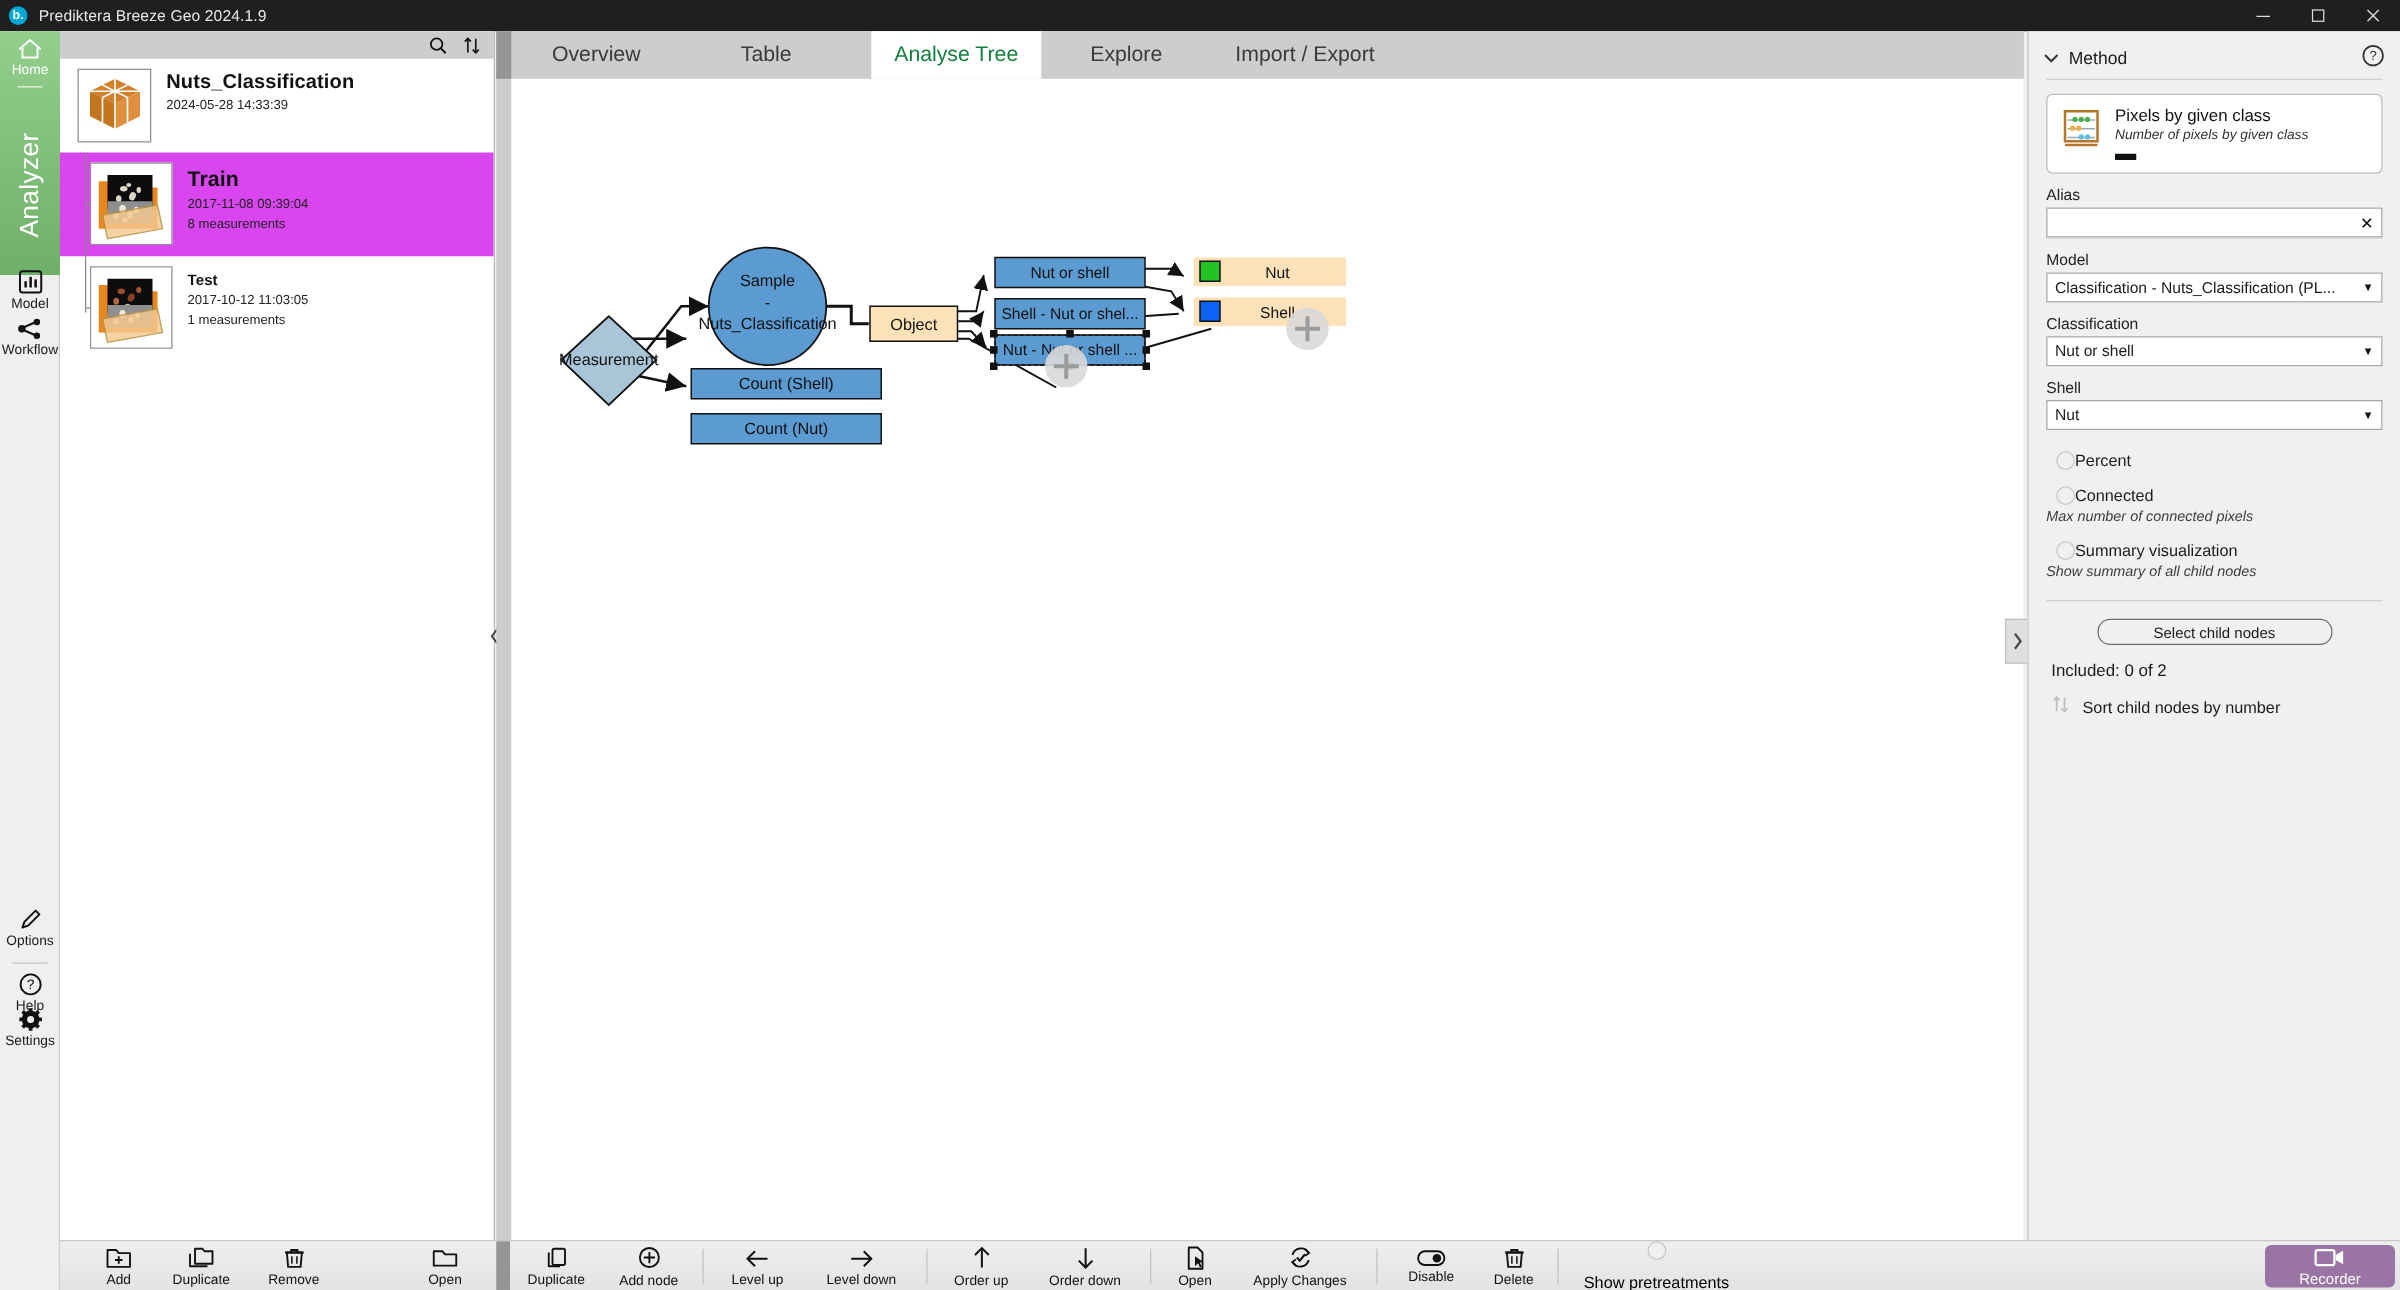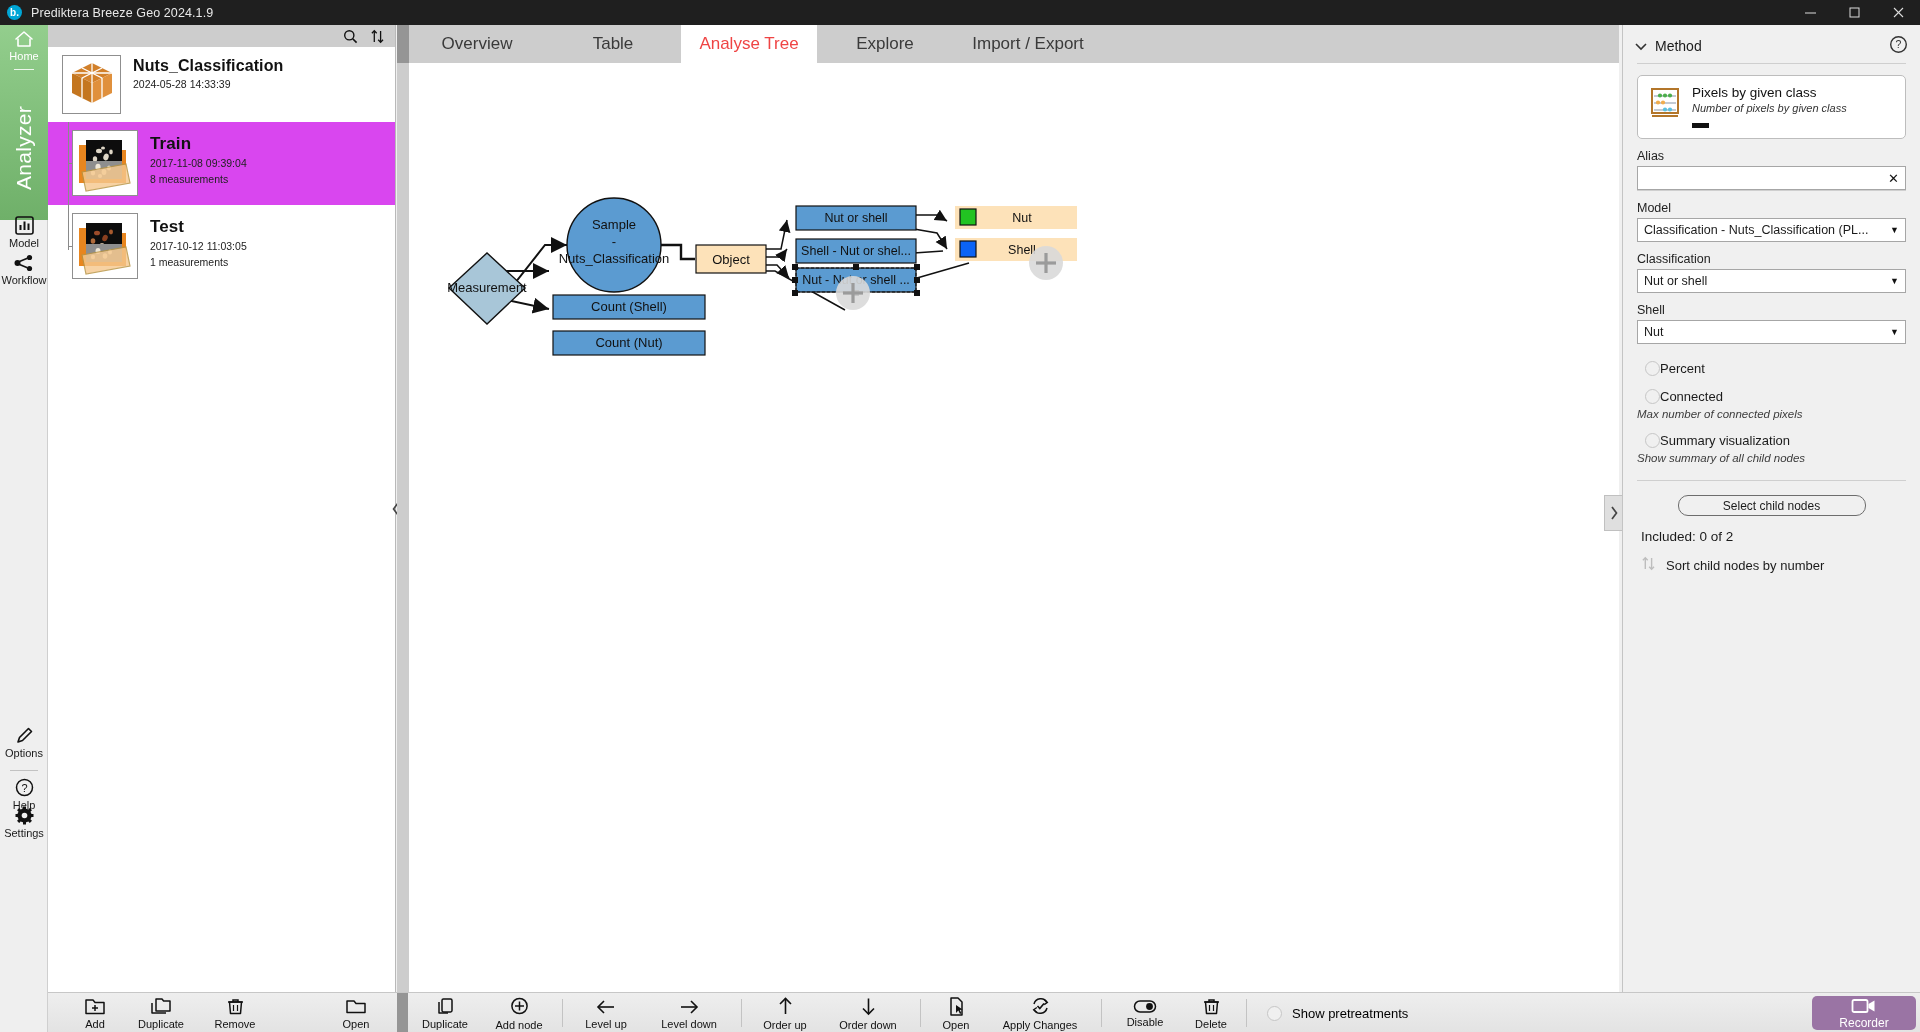--- a/index.html
+++ b/index.html
@@ -112,21 +112,21 @@
   .main {
     position: absolute; left: 397px; top: 25px; width: 1222px; height: 967px;
     background: #cdcdcd;
   }
   .tabbar { height: 38px; display: flex; align-items: stretch; background: #cdcdcd; }
   .tabbar .gripper { width: 12px; background: #959595; }
   .tab {
     width: 136px; display: flex; align-items: center; justify-content: center;
     font-size: 17px; color: #3a3a3a; cursor: pointer; user-select: none;
   }
-  .tab.active { background: #fff; color: #ef4444; }
+  .tab.active { background: #fff; color: #15803d; margin-left: 16px; }
   .canvas {
     position: absolute; left: 12px; top: 38px; width: 1210px; height: 929px; background: #fff;
     overflow: hidden;
   }
   .canvas svg { display: block; }
 
   
   .right-handle {
     position: absolute; left: 1604px; top: 495px; width: 18px; height: 36px;
     background: #dfdfdf; border: 1px solid #c0c0c0; border-right: none;
@@ -194,21 +194,21 @@
   .bb-gripper { position: absolute; left: 349px; top: 0; width: 11px; height: 40px; background: #959595; }
   .bb-mid { position: absolute; left: 360px; top: 0; height: 40px; display: flex; align-items: center; }
   .tool {
     width: 58px; height: 40px; display: flex; flex-direction: column; align-items: center;
     justify-content: center; cursor: pointer; color: #111;
   }
   .tool .tl { font-size: 11px; margin-top: 2px; white-space: nowrap; }
   .tool.wide { width: 74px; }
   .tool.wider { width: 92px; }
   .vdiv { width: 1px; height: 28px; background: #c3c3c3; margin: 0 6px; }
-  .showpre { display: flex; align-items: center; gap: 10px; margin-left: 14px; cursor: pointer; }
+  .showpre { display: flex; align-items: center; gap: 10px; margin-left: 14px; cursor: pointer; flex-direction: column; }
   .showpre .lbl { font-size: 13px; }
   .recorder {
     position: absolute; right: 4px; top: 3px; width: 104px; height: 34px; border-radius: 5px;
     background: #9a74a4; color: #fff; display: flex; flex-direction: column;
     align-items: center; justify-content: center; cursor: pointer;
   }
   .recorder .lbl { font-size: 12px; margin-top: 1px; }
 
   .ic { display: block; }
 </style>
@@ -403,21 +403,21 @@
             <g fill="#efe7d7">
               <ellipse cx="25" cy="37" rx="2.5" ry="3.1"></ellipse>
               <ellipse cx="32" cy="42" rx="2.3" ry="2.8"></ellipse>
               <ellipse cx="20" cy="43" rx="2.1" ry="2.3"></ellipse>
               <ellipse cx="37" cy="38" rx="2" ry="2.5"></ellipse>
             </g>
             <path d="M9 41 L53 33 L57 52 L13 60 Z" fill="#f6c98f" opacity="0.82" stroke="#b79342" stroke-width="1.2"></path>
           </svg>
         </div>
         <div class="ds-text" style="padding-top:4px">
-          <div class="ds-name" style="font-size:17px">Test</div>
+          <div class="ds-name" style="font-size:12px">Test</div>
           <div class="ds-meta">2017-10-12 11:03:05</div>
           <div class="ds-meta">1 measurements</div>
         </div>
       </div>
 
     </div>
   </div>
 
   <div class="collapse-handle">
     <svg width="10" height="16" viewBox="0 0 10 16">

